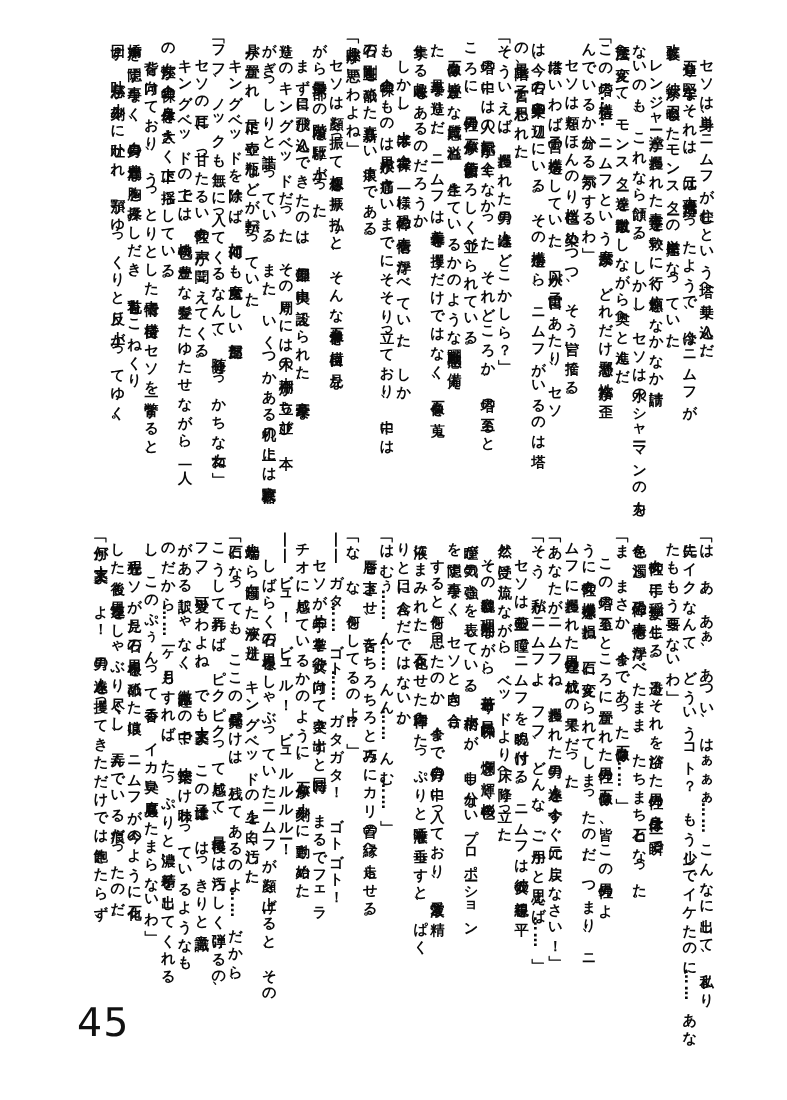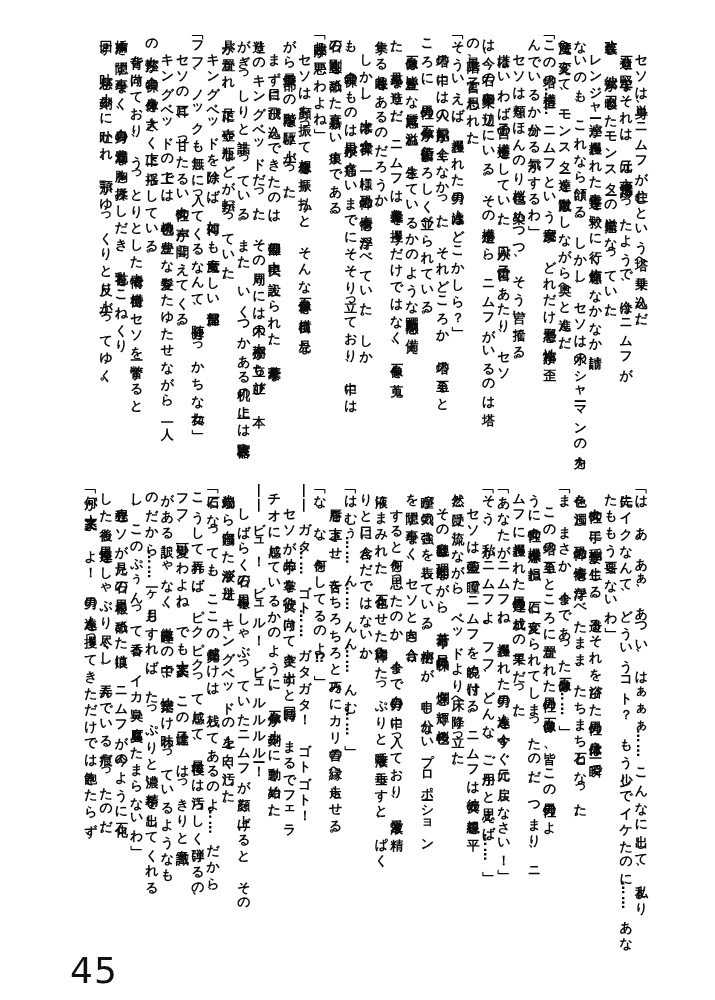--- a/index.html
+++ b/index.html
@@ -35,21 +35,21 @@
     height: 448px;
   }
   #bottom-block {
     top: 484px;
     right: 66px;
     height: 460px;
   }
   .page-number {
     position: absolute;
     left: 70px;
-    top: 950px;
+    top: 910px;
     font-size: 36px;
     font-weight: 500;
     letter-spacing: 1px;
     color: #111111;
     font-family: "DejaVu Sans", sans-serif;
   }
 </style>
 </head>
 <body>
 

